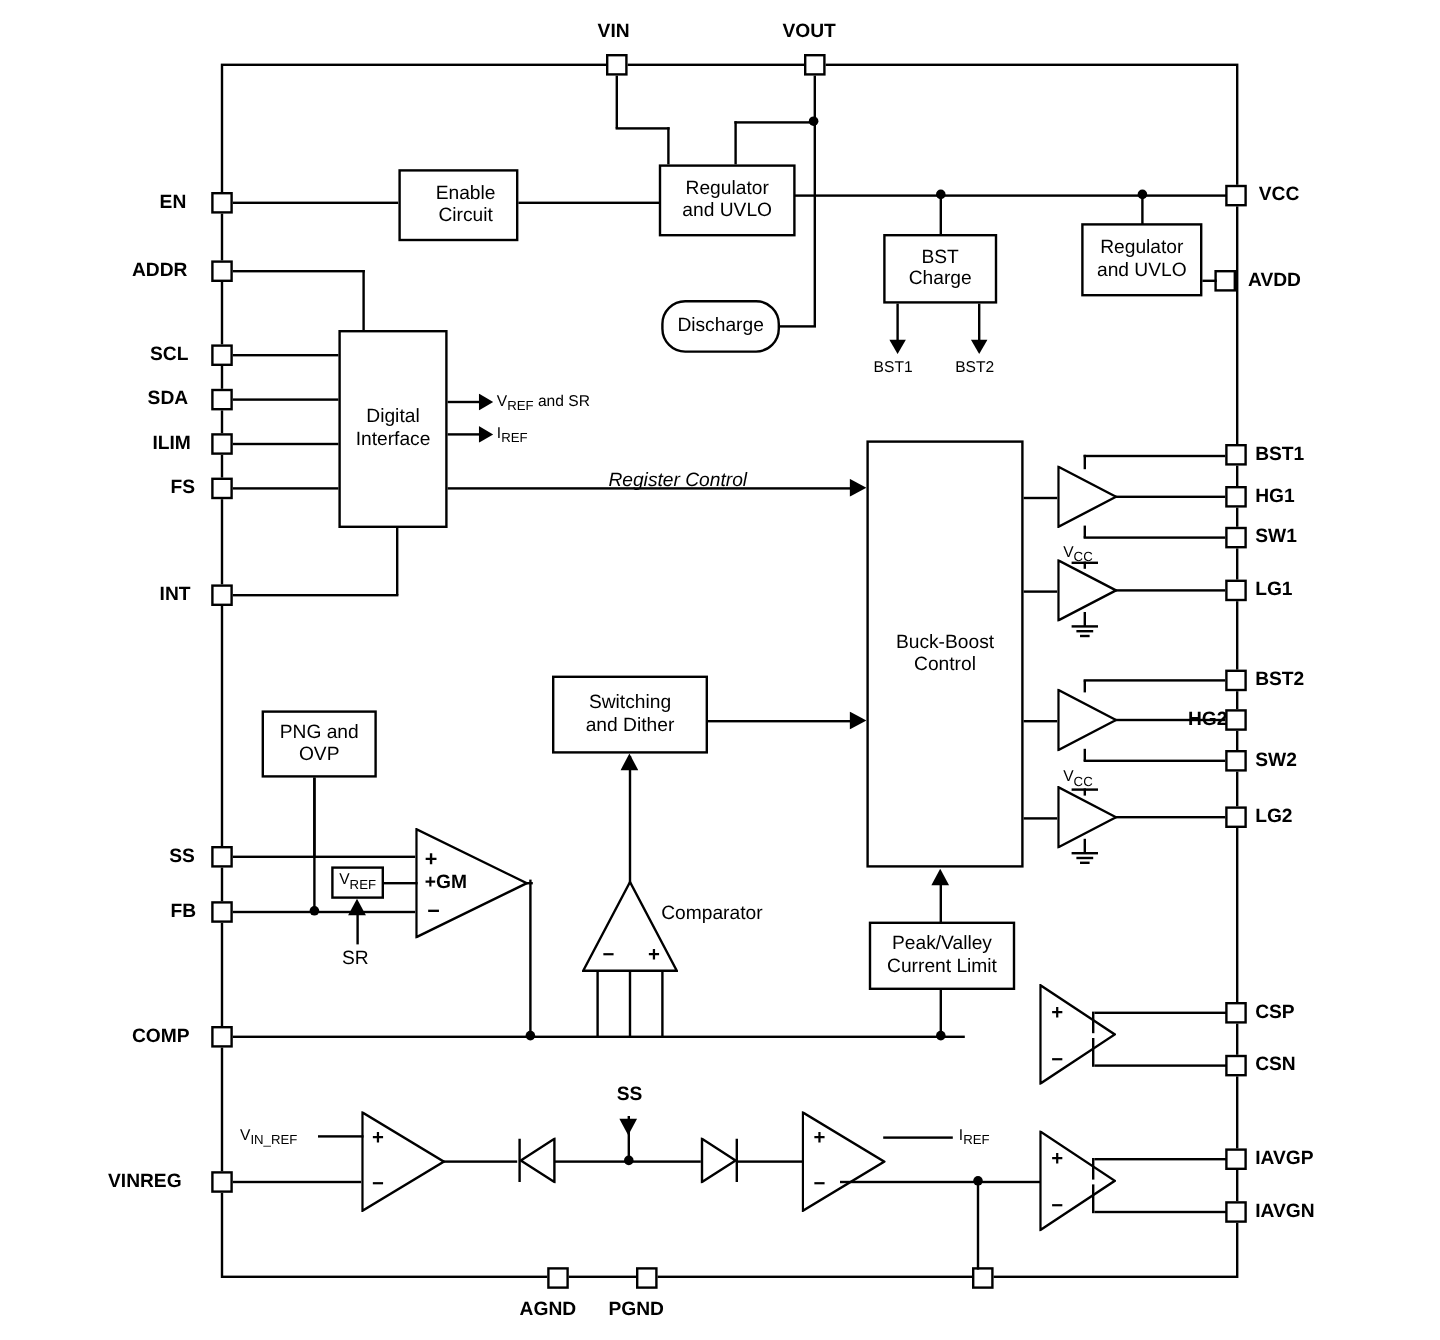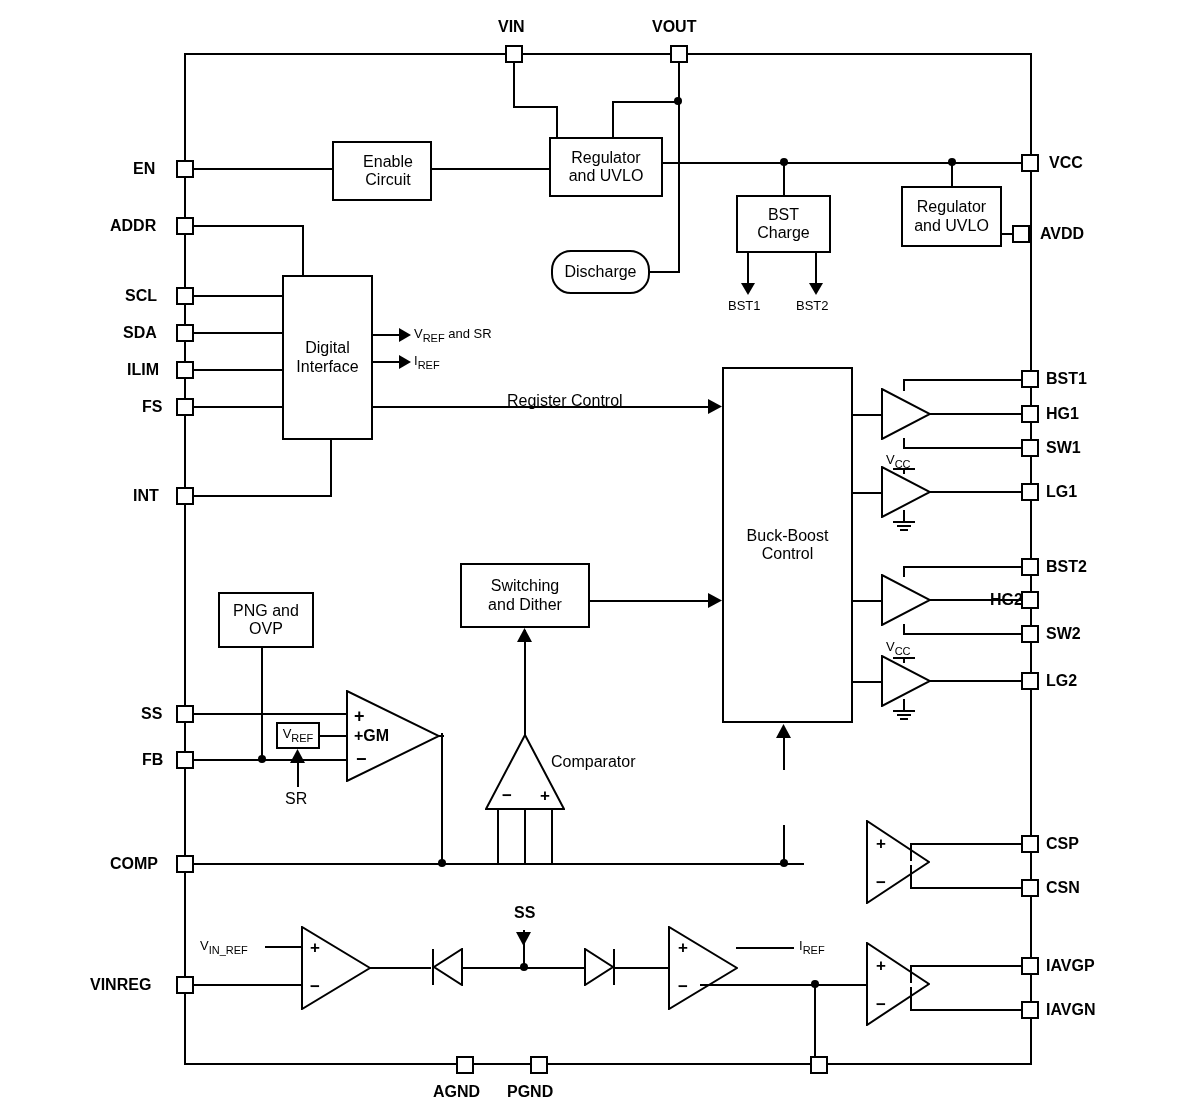--- a/index.html
+++ b/index.html
@@ -158,20 +158,24 @@
 Control</span>
   </div>
   <div class="box" style="left:218px;top:592px;width:96px;height:56px;">
     <span style="white-space:pre-line;">PNG and
 OVP</span>
   </div>
   <div class="box" style="left:460px;top:563px;width:130px;height:65px;">
     <span style="white-space:pre-line;">Switching
 and Dither</span>
   </div>
+  <div class="box" style="left:724px;top:768px;width:122px;height:57px;">
+    <span style="white-space:pre-line;">Peak/Valley
+Current Limit</span>
+  </div>
   <div class="box" style="left:276px;top:722px;width:44px;height:27px;font-size:13px;">
     <span>V<span class="sub">REF</span></span>
   </div>
 
   <div class="wire hw" style="left:432px;top:168px;width:118px;"></div>
   <div class="wire hw" style="left:662px;top:162px;width:360px;"></div>
   <div class="dot" style="left:780px;top:158px;"></div>
   <div class="wire vw" style="left:783px;top:162px;height:34px;"></div>
   <div class="dot" style="left:948px;top:158px;"></div>
   <div class="wire vw" style="left:951px;top:162px;height:25px;"></div>
@@ -196,21 +200,21 @@
   <div class="wire hw" style="left:373px;top:361px;width:28px;"></div>
   <svg class="tri" style="left:399px;top:355px;" width="12" height="14">
       <polygon points="12,7 0,0 0,14" fill="#000"></polygon>
     </svg>
   <div class="lbl small" style="left:414px;top:353px;">I<span class="sub">REF</span></div>
 
   <div class="wire hw" style="left:373px;top:406px;width:337px;"></div>
   <svg class="tri" style="left:708px;top:399px;" width="14" height="15">
       <polygon points="14,7.5 0,0 0,15" fill="#000"></polygon>
     </svg>
-  <div class="lbl norm" style="left:507px;top:392px;">Register Control</div>
+  <div class="lbl norm" style="left:507px;top:392px;font-style:italic;">Register Control</div>
 
   <div class="wire hw" style="left:590px;top:600px;width:120px;"></div>
   <svg class="tri" style="left:708px;top:593px;" width="14" height="15">
       <polygon points="14,7.5 0,0 0,15" fill="#000"></polygon>
     </svg>
 
   <div class="wire hw" style="left:853px;top:414px;width:28px;"></div>
   <svg class="tri" style="left:881px;top:388px;" width="50" height="52">
     <polygon points="1,1 1,51 49,26" fill="#fff" stroke="#000" stroke-width="2"></polygon>
   </svg>

